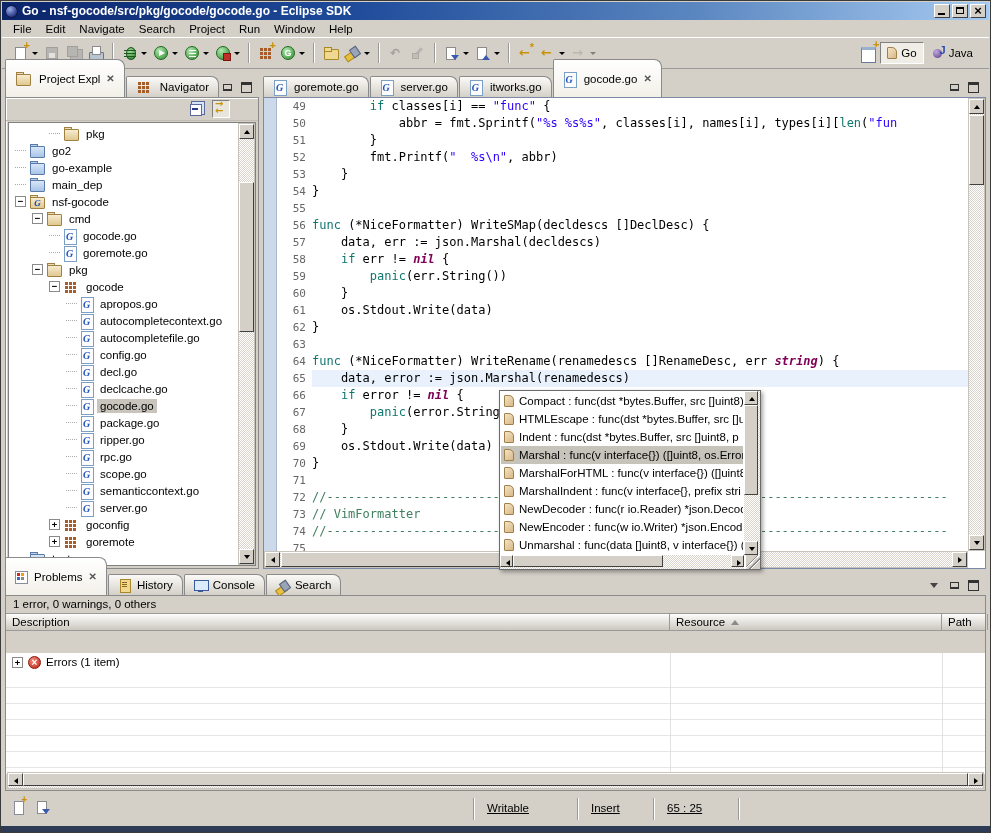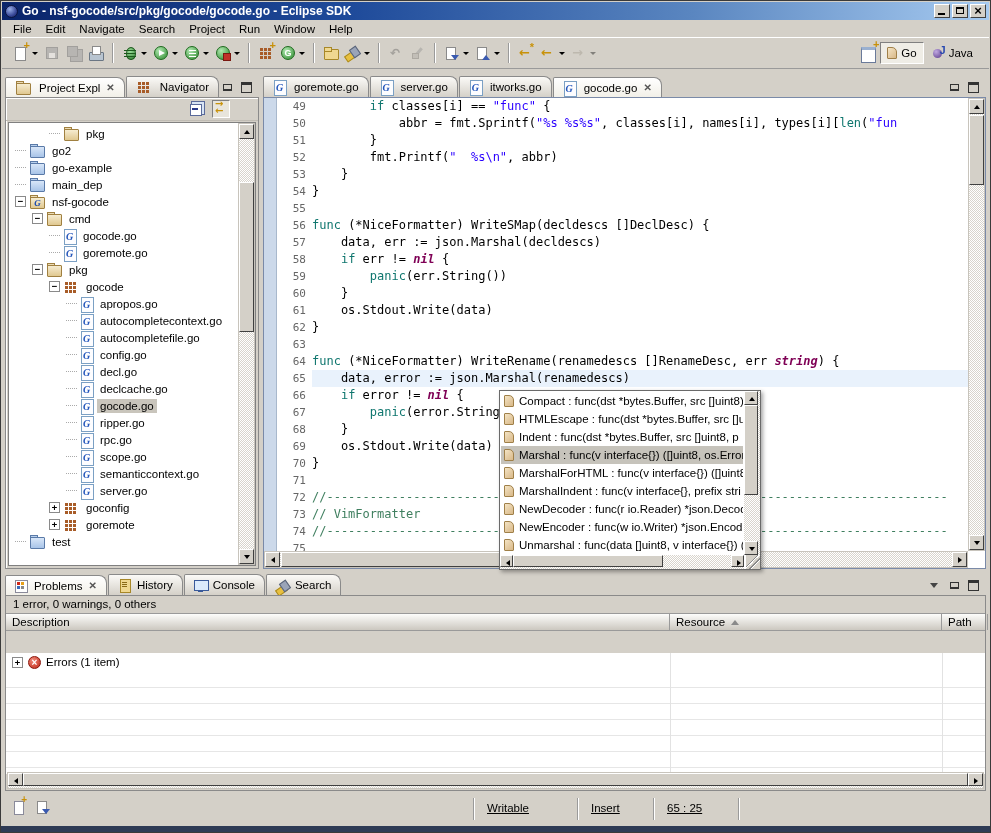--- a/index.html
+++ b/index.html
@@ -73,21 +73,21 @@
   .persp.active{background:#efede6;border:1px solid;border-color:#808080 #fff #fff #808080;}
   .tag-icon{width:10px;height:12px;background:linear-gradient(135deg,#f4e4c4,#d8b888);border:1px solid #a08048;border-radius:1px 5px 1px 1px;flex:none;}
   .java-icon{width:12px;height:12px;position:relative;flex:none;}
   .java-icon::before{content:"";position:absolute;left:0;top:2px;width:9px;height:9px;border-radius:50%;background:radial-gradient(circle at 35% 30%,#c0a8e0,#5a3a8a);}
   .java-icon::after{content:"J";position:absolute;right:-1px;top:-3px;color:#2a4ab0;font:bold 11px/12px "Liberation Sans";}
 
   
   .tabrow{position:absolute;left:0;right:0;top:0;height:22px;display:flex;align-items:flex-end;}
   .ptab{display:flex;align-items:center;gap:4px;height:21px;padding:0 9px;border:1px solid #8a8a8a;border-bottom:none;
     border-radius:2px 8px 0 0;background:linear-gradient(#fbfaf7,#d4d0c8);margin-right:1px;white-space:nowrap;}
-  .ptab.active{background:linear-gradient(#ffffff,#f2f0e8);height:20px;z-index:2;}
+  .ptab.active{background:linear-gradient(#ffffff,#f2f0e8);height:38px;z-index:2;}
   .tab-close{color:#555;font:bold 10px/10px "Liberation Sans";margin-left:2px;}
   .panel-btns{margin-left:auto;display:flex;align-items:center;gap:6px;padding:0 6px 4px 0;}
   .pb{width:13px;height:11px;position:relative;}
   .pb.min::after{content:"";position:absolute;left:1px;right:2px;top:2px;height:3px;border-bottom:2px solid #333;border-top:1px solid #333;border-left:1px solid #333;border-right:1px solid #333;display:none;}
   .pb.min::before{content:"";position:absolute;left:2px;right:2px;top:2px;height:4px;border:1px solid #333;border-bottom-width:2px;}
   .pb.max::before{content:"";position:absolute;inset:0 1px 0 1px;border:1px solid #333;border-top-width:3px;}
   .pb.menu::before{content:"";position:absolute;left:1px;top:3px;border-top:5px solid transparent;border-top:none;
     border-left:4px solid transparent;border-right:4px solid transparent;border-top:5px solid #444;}
 
   
@@ -409,20 +409,25 @@
             </div>
             <div class="trow" style="padding-left: 57px;">
               <span class="slot stub"></span>
               <span class="ti ti-gofile"></span>
               <span class="tlabel">declcache.go</span>
             </div>
             <div class="trow" style="padding-left: 57px;">
               <span class="slot stub"></span>
               <span class="ti ti-gofile"></span>
               <span class="tlabel sel">gocode.go</span>
+            </div>
+            <div class="trow" style="padding-left: 57px;">
+              <span class="slot stub"></span>
+              <span class="ti ti-gofile"></span>
+              <span class="tlabel">package.go</span>
             </div>
             <div class="trow" style="padding-left: 57px;">
               <span class="slot stub"></span>
               <span class="ti ti-gofile"></span>
               <span class="tlabel">ripper.go</span>
             </div>
             <div class="trow" style="padding-left: 57px;">
               <span class="slot stub"></span>
               <span class="ti ti-gofile"></span>
               <span class="tlabel">rpc.go</span>

